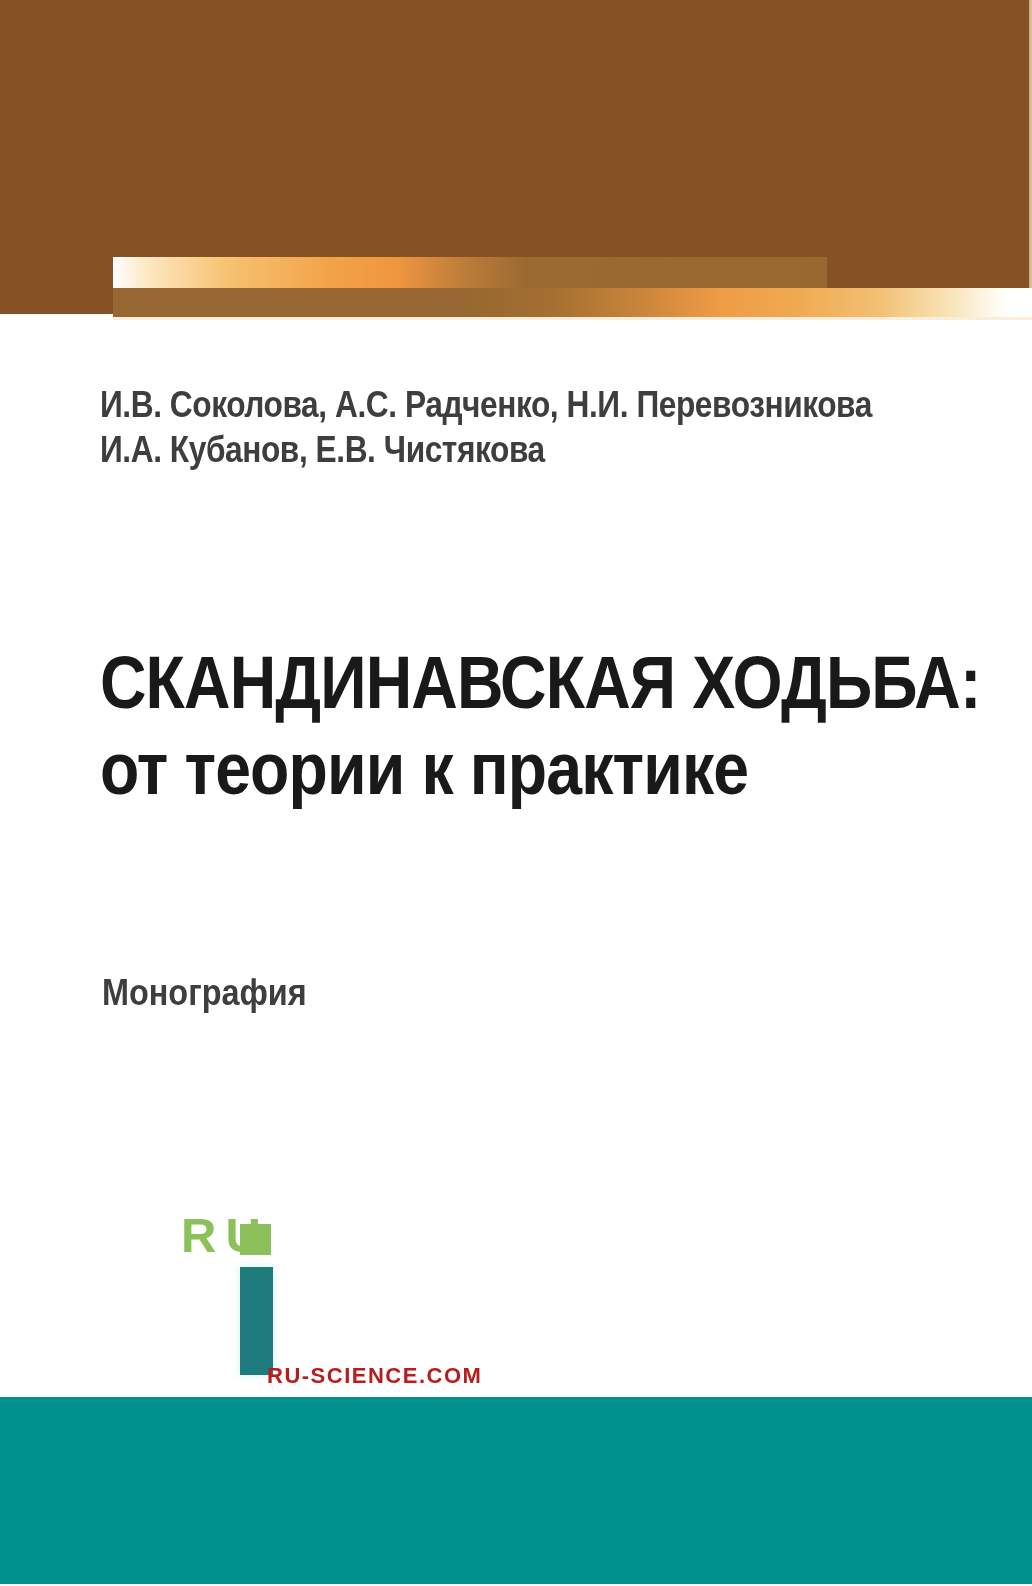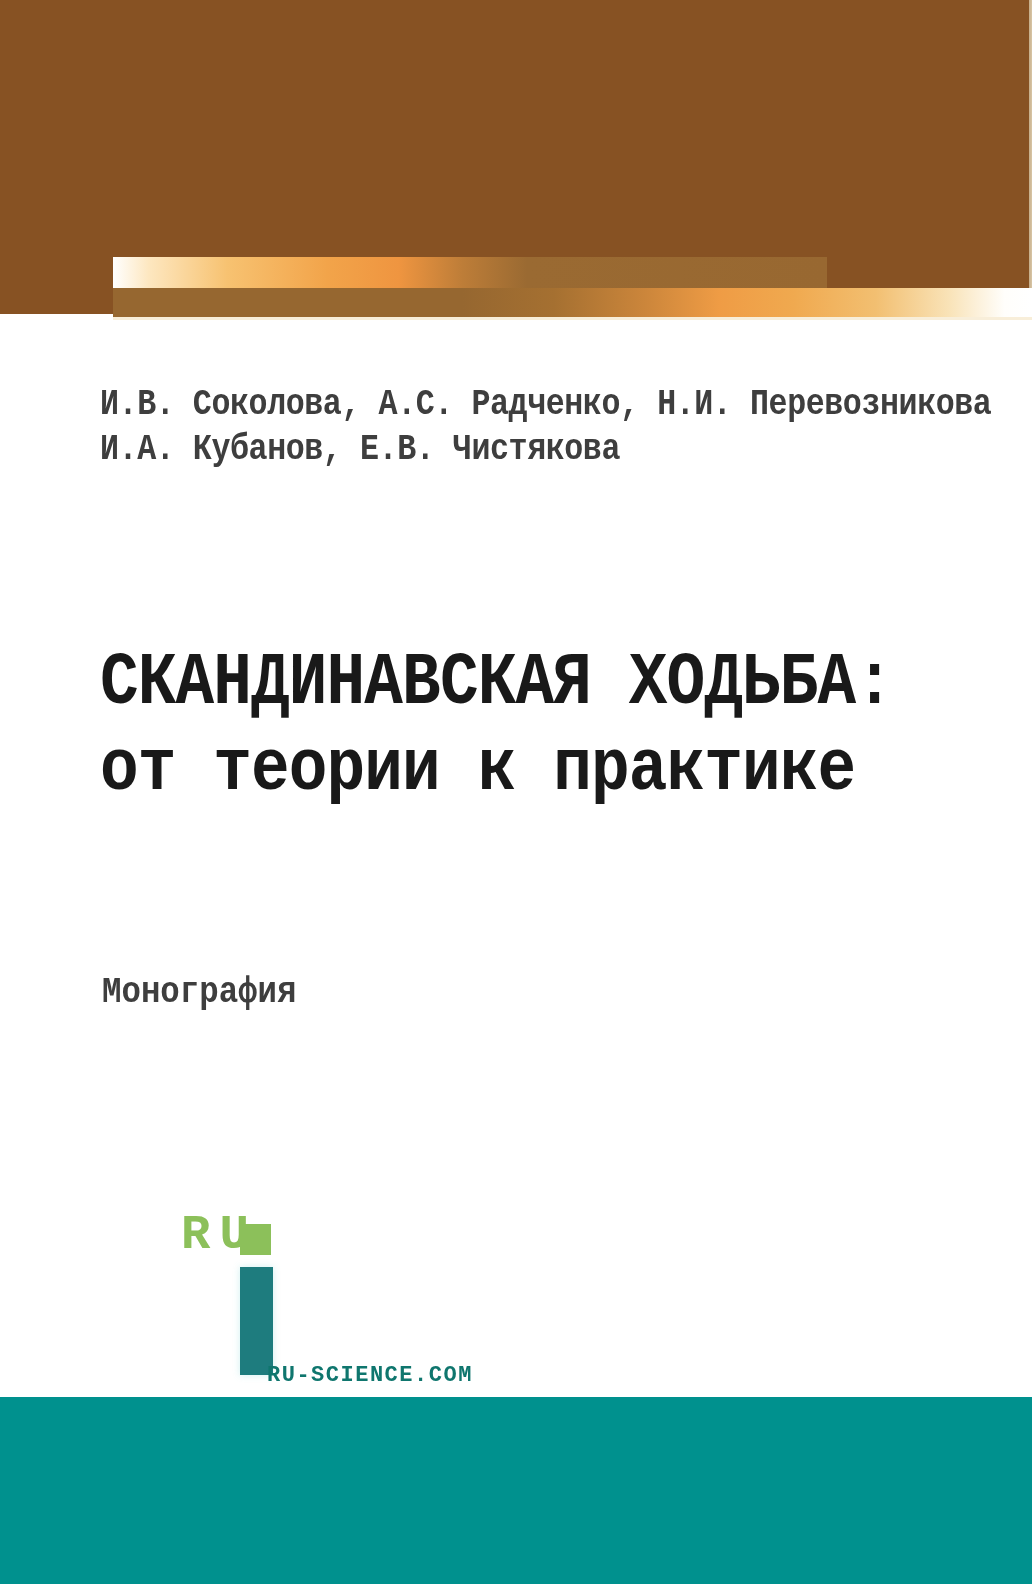--- a/index.html
+++ b/index.html
@@ -1,21 +1,21 @@
 <!DOCTYPE html>
 <html><head>
 <meta charset="utf-8">
 <style>
   html,body{margin:0;padding:0;background:#ffffff;}
   .cover{
     position:relative;
     width:1032px;height:1584px;
     background:#ffffff;
     overflow:hidden;
-    font-family:Liberation Mono, monospace;
+    font-family:Liberation Sans, sans-serif;
   }
   
   .edge-strip{
     position:absolute;left:1026px;top:0;width:6px;height:317px;
     background:linear-gradient(90deg,#b2936c 0%,#d8c6a6 100%);
   }
   .header-panel{
     position:absolute;left:0;top:0;width:1029px;height:314px;
     background:#875223;
   }
@@ -80,21 +80,21 @@
     background:#1e7c7e;
     box-shadow:0 0 7px rgba(200,238,238,0.85);
   }
   .logo-ence{
     position:absolute;left:222px;top:70px;
     color:#a8ce84;font-size:92px;line-height:1;font-weight:400;
     letter-spacing:0px;white-space:nowrap;
   }
   .logo-site{
     position:absolute;left:219px;top:151px;
-    color:#0f766e;font-size:22px;font-weight:700;
+    color:#b91c1c;font-size:22px;font-weight:700;
     letter-spacing:1.5px;white-space:nowrap;
   }
   
   .footer-band{
     position:absolute;left:0;top:1397px;width:1032px;height:189px;
     background:#00918e;
   }
 </style>
 </head>
 <body>

